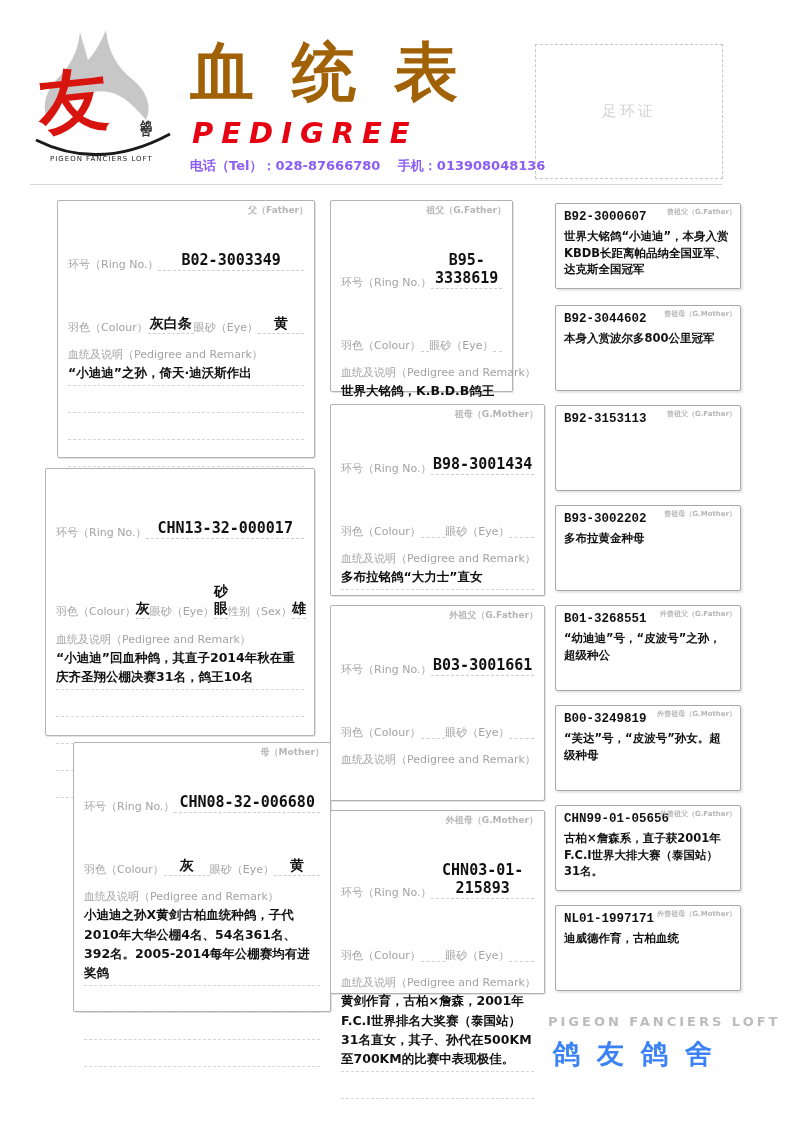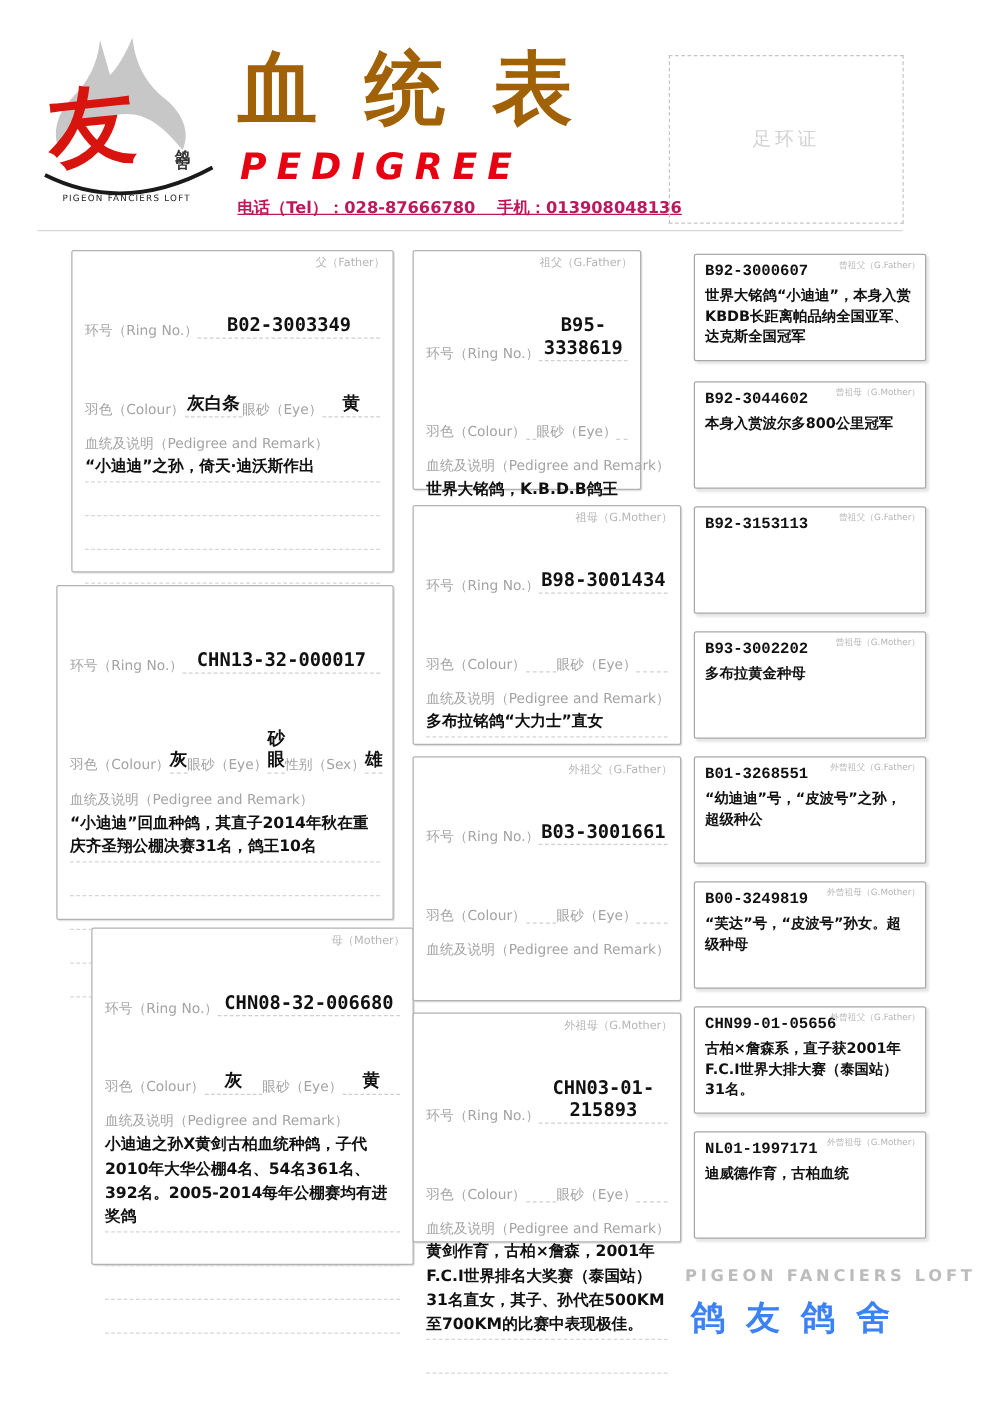--- a/index.html
+++ b/index.html
@@ -14,31 +14,31 @@
   .logo-char{position:absolute;left:10px;top:44px;font-size:70px;font-weight:900;
     color:#d8140f;transform:rotate(-6deg);line-height:1;}
   .logo-vert{position:absolute;left:112px;top:88px;width:14px;font-size:12px;color:#333;
     writing-mode:vertical-rl;letter-spacing:4px;font-weight:bold;}
   .logo-caption{position:absolute;left:22px;top:133px;font-size:7px;color:#222;
     letter-spacing:1px;white-space:nowrap;}
   .page-title{position:absolute;left:190px;top:40px;font-size:64px;font-weight:900;
     letter-spacing:38px;color:#a16207;line-height:1;white-space:nowrap;}
   .page-subtitle{position:absolute;left:192px;top:116px;font-size:29px;font-weight:bold;
     font-style:italic;color:#e60012;letter-spacing:8px;white-space:nowrap;}
-  .contact{position:absolute;left:190px;top:157px;font-size:13px;font-weight:bold;color:#be185d;
-    white-space:nowrap;text-decoration:underline;}
+  .contact{position:absolute;left:190px;top:157px;font-size:13px;font-weight:bold;color:#8b5cf6;
+    white-space:nowrap;}
   .ring-cert{position:absolute;left:535px;top:44px;width:186px;height:133px;
     border:1px dashed #c6c6c6;display:flex;align-items:center;justify-content:center;
     color:#d2d2d2;font-size:15px;letter-spacing:3px;}
   .header-rule{position:absolute;left:30px;top:184px;width:692px;height:1px;background:#d8d8d8;}
 
   
   .box{position:absolute;border:1px solid #b2b2b2;border-radius:2px;background:#fff;
     box-sizing:border-box;padding:4px 10px 4px 10px;box-shadow:1px 1px 0 #e3e3e3;}
-  .corner{position:absolute;top:3px;right:6px;font-size:9px;color:#b5b5b5;white-space:nowrap;}
+  .corner{position:absolute;top:3px;right:6px;font-size:9px;color:#b5b5b5;white-space:nowrap;font-weight:bold;}
   .row{display:flex;align-items:flex-end;margin-top:12px;}
   .field-label{color:#a3a3a3;font-size:11px;white-space:nowrap;line-height:1.2;}
   .fill{flex:1;text-align:center;border-bottom:1px dashed #cfcfcf;font-weight:bold;
     font-size:14px;min-height:17px;line-height:1.2;padding-bottom:1px;margin-top:32px;}
   .ring-row{margin-top:14px;}
   .ring-row .fill{font-family:"DejaVu Sans Mono","Liberation Mono",monospace;font-size:15px;}
   .remark-label{margin-top:14px;}
   .remark{font-weight:bold;font-size:12.5px;line-height:1.55;margin-top:2px;
     border-bottom:1px dashed #d6d6d6;padding-bottom:2px;}
   .empty-line{height:26px;border-bottom:1px dashed #d6d6d6;}

